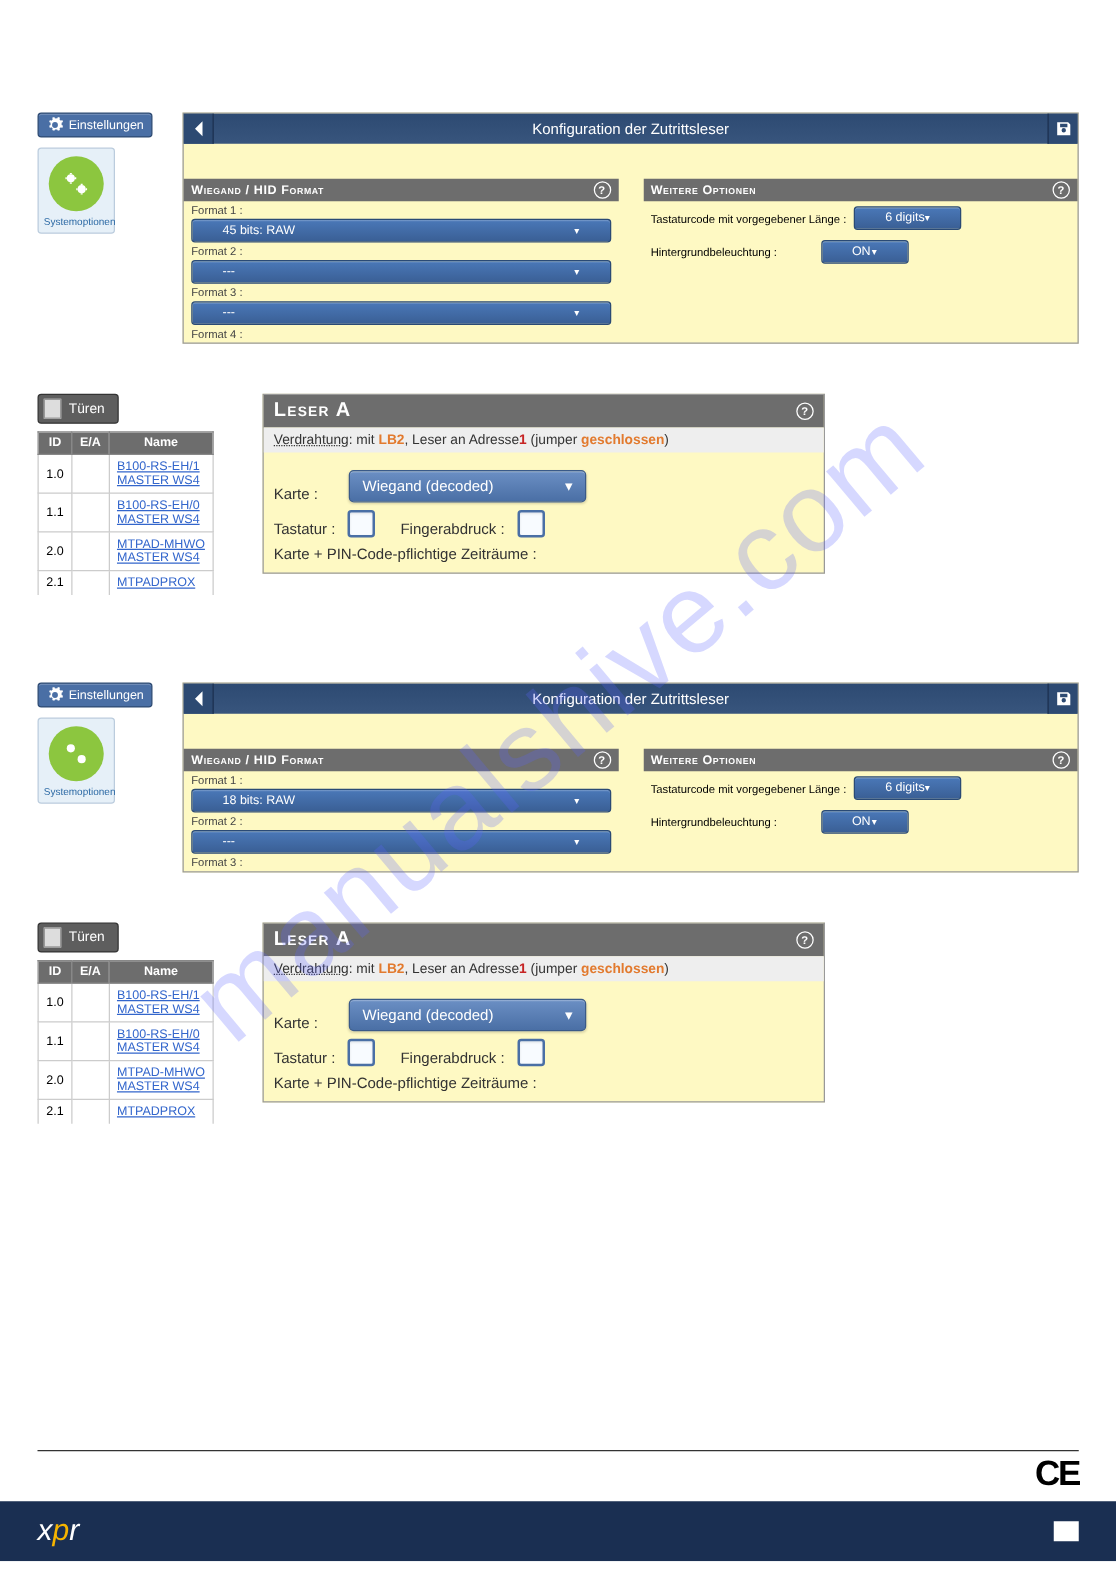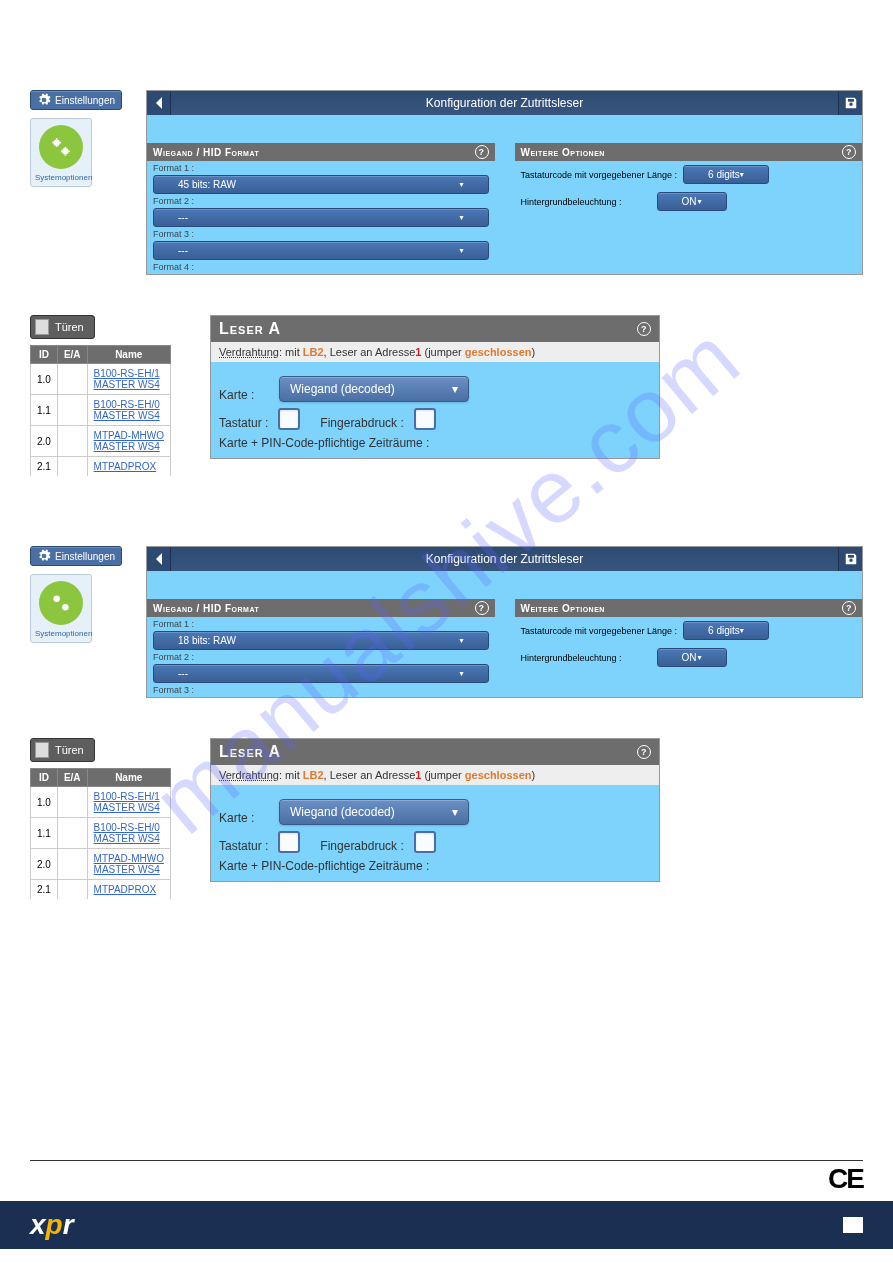--- a/index.html
+++ b/index.html
@@ -8,21 +8,21 @@
   .watermark { position: absolute; left: 50%; top: 50%; transform: translate(-50%,-50%) rotate(-40deg); font-size: 90px; font-weight: 500; color: rgba(90,100,255,0.25); pointer-events: none; z-index: 100; letter-spacing: 2px; }
   
   
   .settings-badge { display: inline-flex; align-items: center; background: #4a6fa5; border: 1px solid #2d4a72; border-radius: 3px; padding: 2px 6px; color: #fff; font-size: 10px; box-shadow: inset 0 1px 0 rgba(255,255,255,0.2); }
   .settings-badge .gear { width: 14px; height: 14px; margin-right: 4px; }
   .sysopt-tile { margin-top: 8px; width: 62px; border: 1px solid #bcd; background: #e6f0f8; padding: 4px; text-align: center; border-radius: 3px; }
   .sysopt-tile .circle { width: 44px; height: 44px; border-radius: 50%; background: #8cc63f; margin: 2px auto 4px; display: flex; align-items: center; justify-content: center; }
   .sysopt-tile .lbl { font-size: 8px; color: #2d6aa5; }
   
   
-  .panel { border: 1px solid #999; background: #7dd3fc; }
+  .panel { border: 1px solid #999; background: #fef9c3; }
   .panel-header { background: linear-gradient(#2d4a72,#38557d); color: #fff; display: flex; align-items: center; height: 24px; }
   .ph-back { width: 24px; height: 24px; background: #2d4a72; display: flex; align-items: center; justify-content: center; border-right: 1px solid #1d3050; cursor: pointer; }
   .ph-title { flex: 1; text-align: center; font-size: 12px; }
   .ph-save { width: 24px; height: 24px; background: #2d4a72; display: flex; align-items: center; justify-content: center; border-left: 1px solid #1d3050; cursor: pointer; }
   
   
   .sect-header { background: #6d6d6d; color: #fff; font-size: 10px; font-variant: small-caps; font-weight: bold; letter-spacing: 0.5px; padding: 2px 6px; display: flex; align-items: center; justify-content: space-between; }
   .help-icon { width: 14px; height: 14px; border: 1px solid #fff; border-radius: 50%; font-size: 9px; display: inline-flex; align-items: center; justify-content: center; cursor: pointer; }
   
   
@@ -47,21 +47,21 @@
   .orange { color: #e27a2e; font-weight: bold; }
   .red { color: #c62424; font-weight: bold; }
   .leser-body { padding: 8px; font-size: 12px; color: #333; }
   .leser-row { display: flex; align-items: flex-end; gap: 10px; margin: 6px 0; }
   .checkbox { width: 22px; height: 22px; border: 2px solid #4a6fa5; border-radius: 3px; background: #f8fbff; cursor: pointer; box-shadow: inset 0 1px 2px rgba(0,0,0,0.1); }
   
   
   .hr { border: none; border-top: 1px solid #333; margin: 0 30px; }
   .ce { text-align: right; padding: 2px 30px 6px; font-size: 28px; font-weight: bold; font-family: Arial; letter-spacing: -2px; }
   .footer-bar { background: #1a2f52; height: 48px; display: flex; align-items: center; justify-content: space-between; padding: 0 30px; }
-  .xpr { font-size: 28px; font-weight: bold; font-style: italic; color: #fff; }
+  .xpr { font-size: 24px; font-weight: normal; font-style: italic; color: #fff; }
   .xpr .dot { color: #f5b400; }
   .page-num { background: #fff; color: #1a2f52; width: 20px; height: 16px; }
   
   .gear-svg { fill: #fff; }
   .save-svg { fill: #fff; }
 </style>
 </head>
 <body>
 
 <div class="page">

